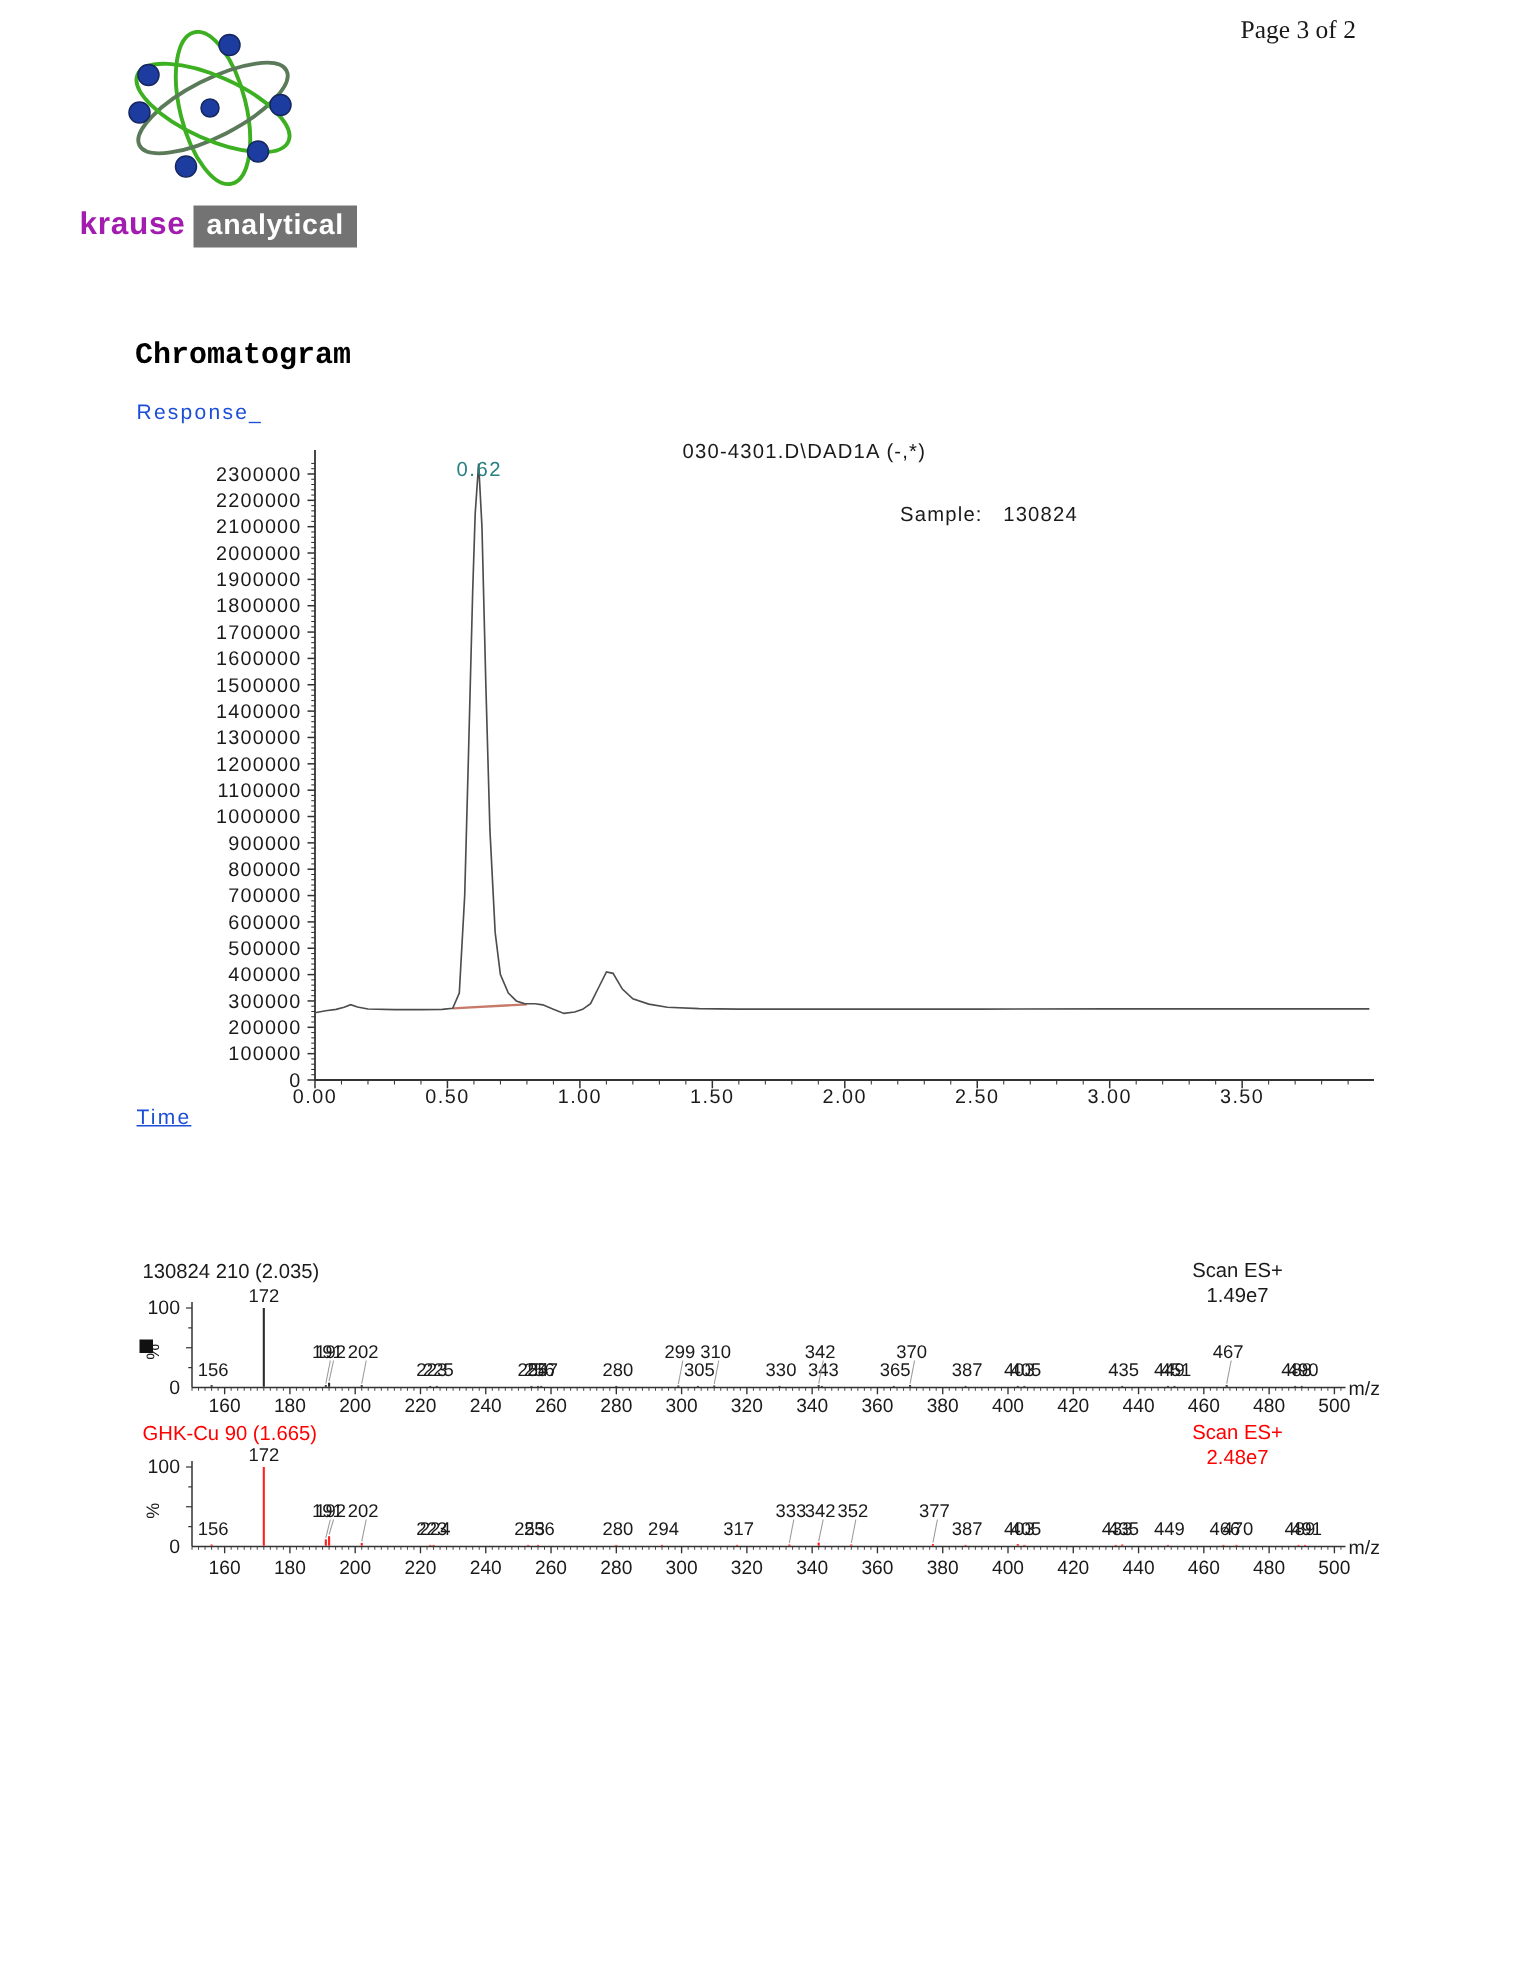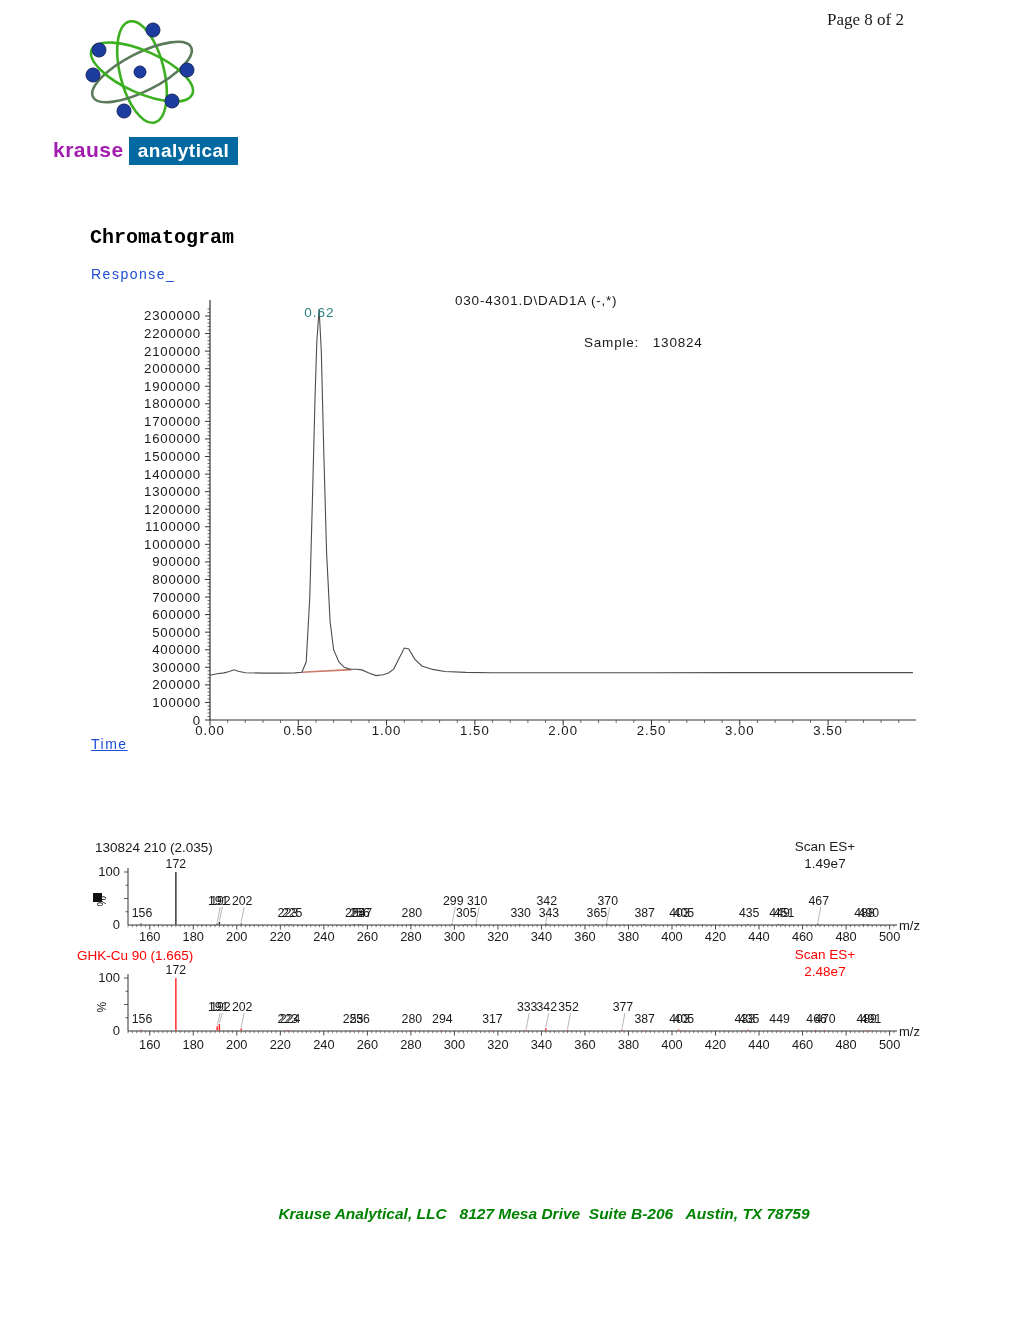--- a/index.html
+++ b/index.html
@@ -14,21 +14,21 @@
   .teal { color:#1d4ed8; letter-spacing:1.5px; font-size:14px; }
   .charttext { font-size:13.5px; letter-spacing:0.8px; color:#1a1a1a; }
   .pre { white-space:pre; }
   .right2line { width:200px; text-align:center; font-size:13.5px; line-height:17px; }
   .red { color:#ff0000; }
   #chart-layer { position:absolute; left:0; top:0; z-index:1; }
   .txt { z-index:2; }
   #chart-layer text { font-family:"Liberation Sans", sans-serif; }
   #logo-text-row { position:absolute; left:3px; top:118px; white-space:nowrap; }
   #logo-krause { font-size:21px; font-weight:bold; color:#a21caf; letter-spacing:0.5px; }
-  #logo-analytical { background:#0369a1; color:#ffffff; font-size:19px; font-weight:bold;
+  #logo-analytical { background:#737373; color:#ffffff; font-size:19px; font-weight:bold;
                      padding:3px 9px 4px 9px; margin-left:5px; letter-spacing:0.5px; }
   #footer-line { width:960px; text-align:center; font-size:15.5px; font-weight:bold;
                  font-style:italic; color:#008200; }
   #s1-marker { width:9px; height:9px; background:#111; font-size:0; }
 </style>
 </head>
 <body>
 
 <div id="report-page">
 
@@ -786,21 +786,21 @@
           <line x1="222.392" y1="1013" x2="219.392" y2="1023.1099999999999"></line>
           <line x1="244.15200000000002" y1="1013" x2="241.15200000000002" y2="1027.615"></line>
           <line x1="529.2080000000001" y1="1013" x2="526.2080000000001" y2="1028.675"></line>
           <line x1="548.792" y1="1013" x2="545.792" y2="1027.35"></line>
           <line x1="570.552" y1="1013" x2="567.552" y2="1028.675"></line>
           <line x1="624.952" y1="1013" x2="621.952" y2="1028.41"></line>
         </g>
       </g>
     </svg>
 
-  <div class="abs serif txt" style="left:827px; top:10px; font-size:17px;">Page 8 of 2</div>
+  <div class="abs serif txt" style="left:827px; top:10px; font-size:17px;">Page 3 of 2</div>
 
   <div class="abs txt" style="left:50px; top:20px; width:240px; height:150px;">
     <svg class="abs" style="left:0; top:0;" width="190" height="118" viewBox="0 0 190 118">
       <g fill="none" stroke-width="2.6">
         <ellipse cx="92" cy="52" rx="22" ry="52" stroke="#3db022" transform="rotate(-14 92 52)"></ellipse>
         <ellipse cx="92" cy="52" rx="55" ry="19" stroke="#5a7a5a" transform="rotate(-27 92 52)"></ellipse>
         <ellipse cx="92" cy="52" rx="55" ry="21" stroke="#3db022" transform="rotate(24 92 52)"></ellipse>
       </g>
       <g fill="#1d3ca0" stroke="#16265e" stroke-width="1">
         <circle cx="103" cy="10" r="7"></circle>
@@ -813,32 +813,31 @@
       </g>
     </svg>
     <div id="logo-text-row">
       <span id="logo-krause">krause</span><span id="logo-analytical">analytical</span>
     </div>
   </div>
 
   <div class="abs heading txt" style="left:90px; top:226px;">Chromatogram</div>
   <div class="abs teal txt" style="left:91px; top:266px;">Response_</div>
   <div class="abs charttext txt" style="left:455px; top:293px;">030-4301.D\DAD1A (-,*)</div>
-  <div class="abs charttext pre txt" style="left:584px; top:335px;">Sample:   130824</div>
+  <div class="abs charttext pre txt" style="left:600px; top:335px;">Sample:   130824</div>
   <div class="abs teal txt" style="left:91px; top:736px;text-decoration:underline;">Time</div>
 
 
   <div class="abs txt" style="left:95px; top:840px; font-size:13.5px;">130824 210 (2.035)</div>
   <div class="abs right2line txt" style="left:725px; top:838px;">
     <div>Scan ES+</div>
     <div>1.49e7</div>
   </div>
   <div id="s1-marker" class="abs txt" style="left:93px; top:893px;"></div>
 
-  <div class="abs red txt" style="left:77px; top:948px; font-size:13.5px;">GHK-Cu 90 (1.665)</div>
+  <div class="abs red txt" style="left:95px; top:948px; font-size:13.5px;">GHK-Cu 90 (1.665)</div>
   <div class="abs right2line red txt" style="left:725px; top:946px;">
     <div>Scan ES+</div>
     <div>2.48e7</div>
   </div>
 
-  <div id="footer-line" class="abs pre txt" style="left:64px; top:1205px;">Krause Analytical, LLC   8127 Mesa Drive  Suite B-206   Austin, TX 78759</div>
 
 </div>
 
 </body></html>

